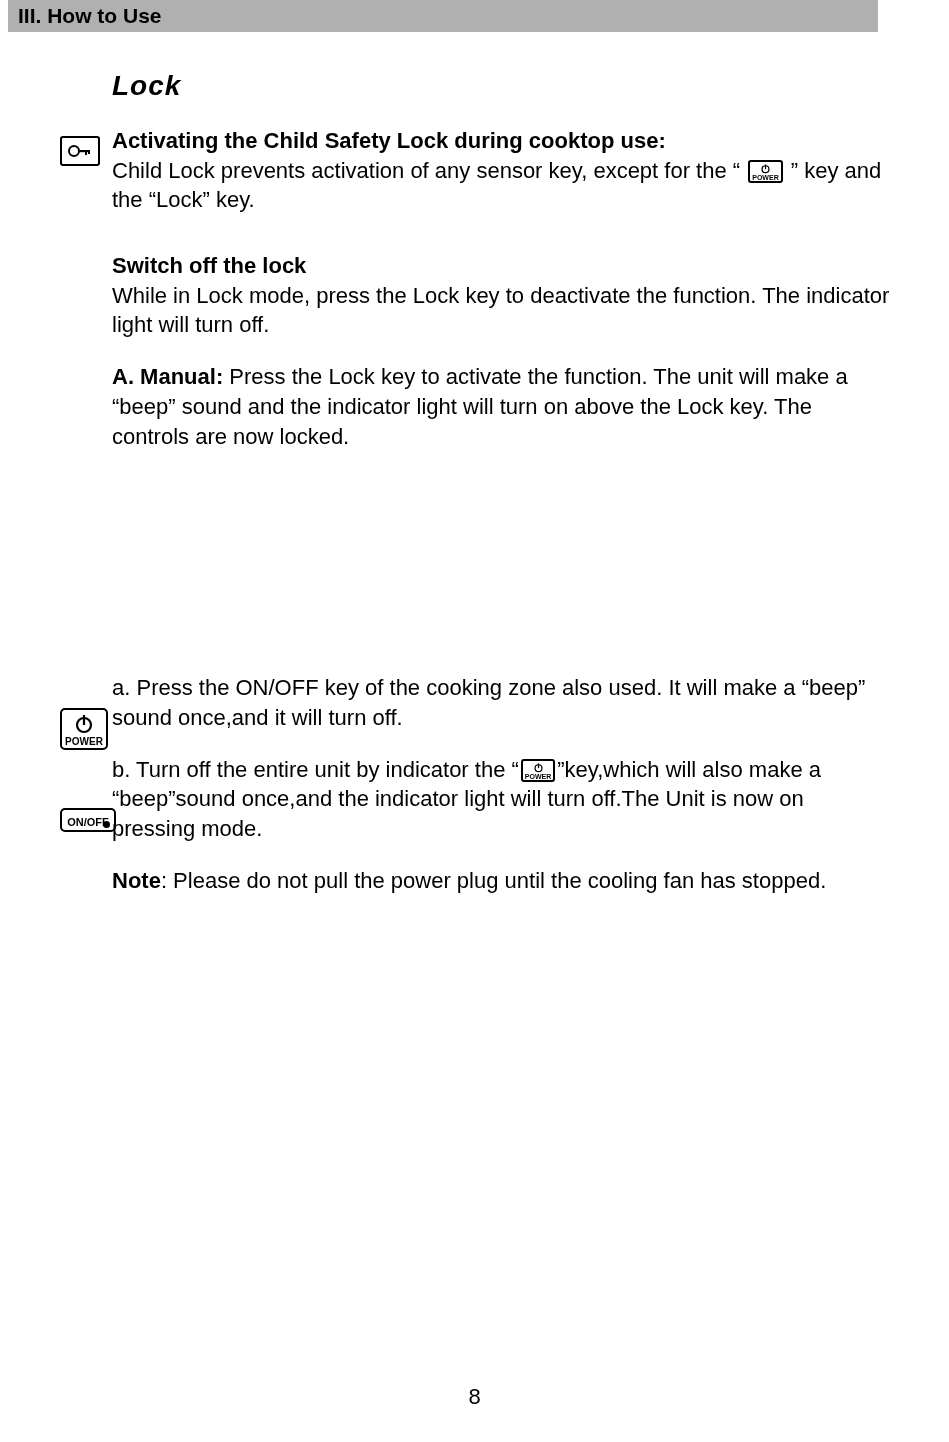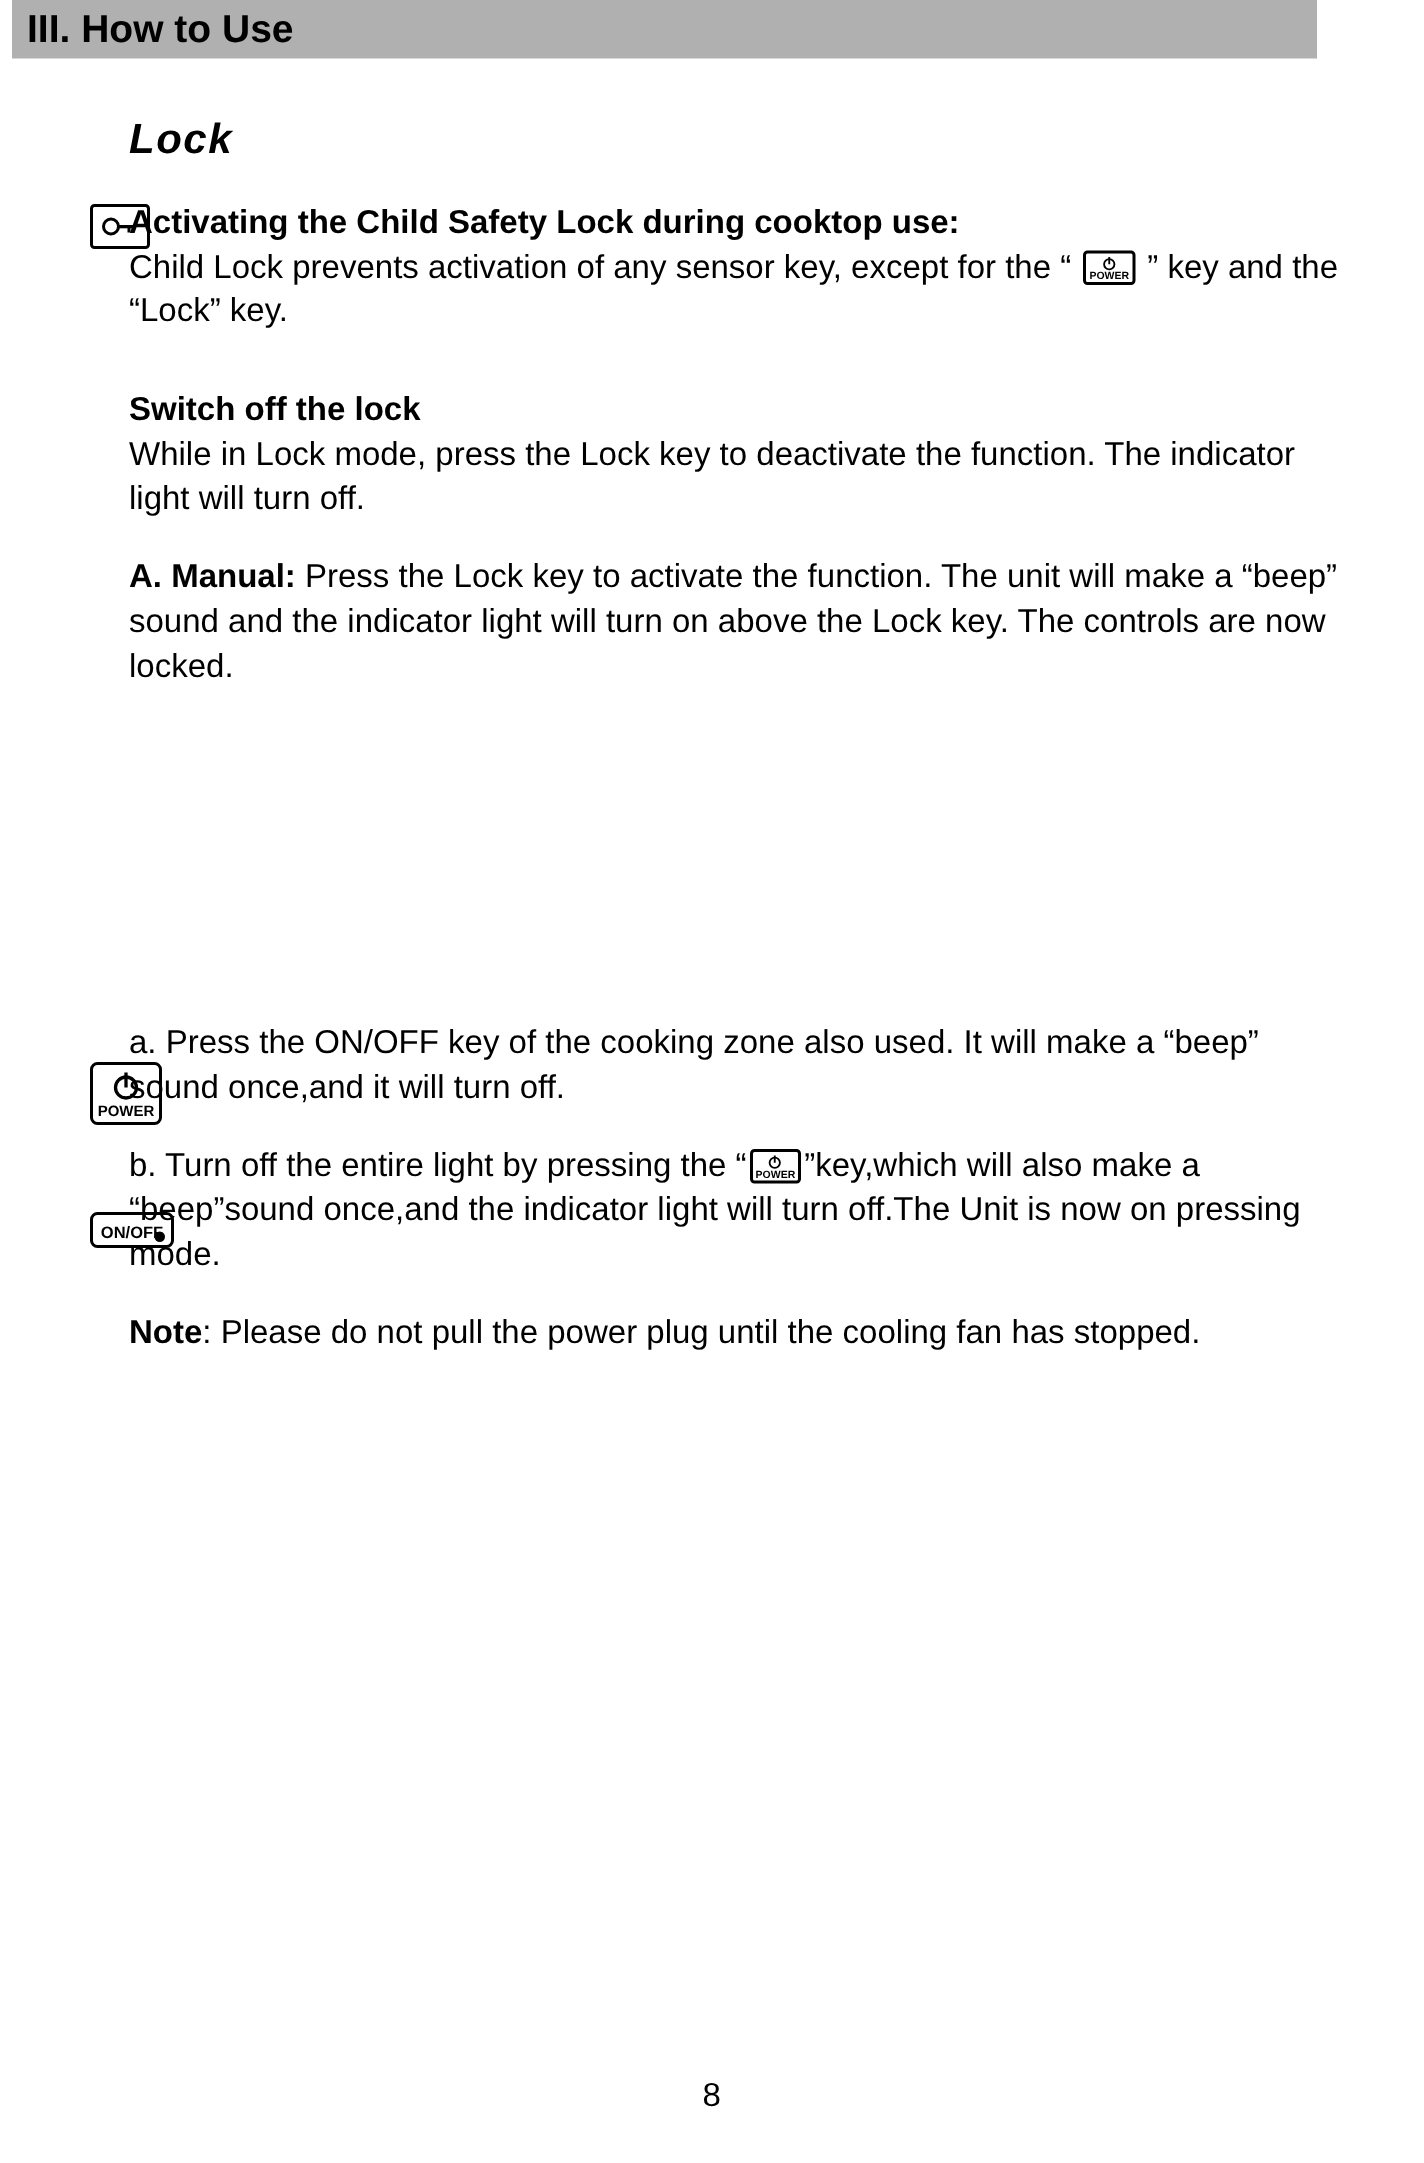--- a/index.html
+++ b/index.html
@@ -7,27 +7,27 @@
       font-family: Arial, Helvetica, sans-serif;
       width: 949px;
       height: 1442px;
       background: #fff;
       position: relative;
       color: #000;
     }
     .header-bar {
       background: #b0b0b0;
       padding: 4px 10px;
-      font-size: 26px;
+      font-size: 21px;
       font-weight: bold;
       width: 870px;
       margin-left: 8px;
     }
     .content {
-      padding-left: 86px;
+      padding-left: 112px;
       padding-right: 56px;
     }
     .section-title {
       font-size: 28px;
       font-weight: bold;
       font-style: italic;
       margin-top: 38px;
       margin-bottom: 24px;
       letter-spacing: 1px;
     }
@@ -157,21 +157,21 @@
     <span>ON/OFF</span>
     <span class="onoff-dot"></span>
   </div>
 </div>
 
 <div class="content">
 
   <div class="body-text">
     <p>a. Press the ON/OFF key of the cooking zone also used. It will make a “beep” sound once,and it will turn off.</p>
     <p>
-      <span>b. Turn off the entire light by pressing the “</span><span class="key-box-inline"><svg class="power-symbol-sm" viewBox="0 0 16 16">
+      <span>b. Turn off the entire unit by indicator the “</span><span class="key-box-inline"><svg class="power-symbol-sm" viewBox="0 0 16 16">
             <circle cx="8" cy="9" r="5" fill="none" stroke="#000" stroke-width="1.8"></circle>
             <line x1="8" y1="2" x2="8" y2="9" stroke="#000" stroke-width="1.8"></line>
           </svg><span>POWER</span></span><span>”key,which will  also make a “beep”sound once,and the indicator light will turn off.The Unit is now on pressing mode.</span>
     </p>
     <p>
       <span class="bold">Note</span><span>: Please do not pull the power plug until the cooling fan has stopped.</span>
     </p>
   </div>
 </div>
 

